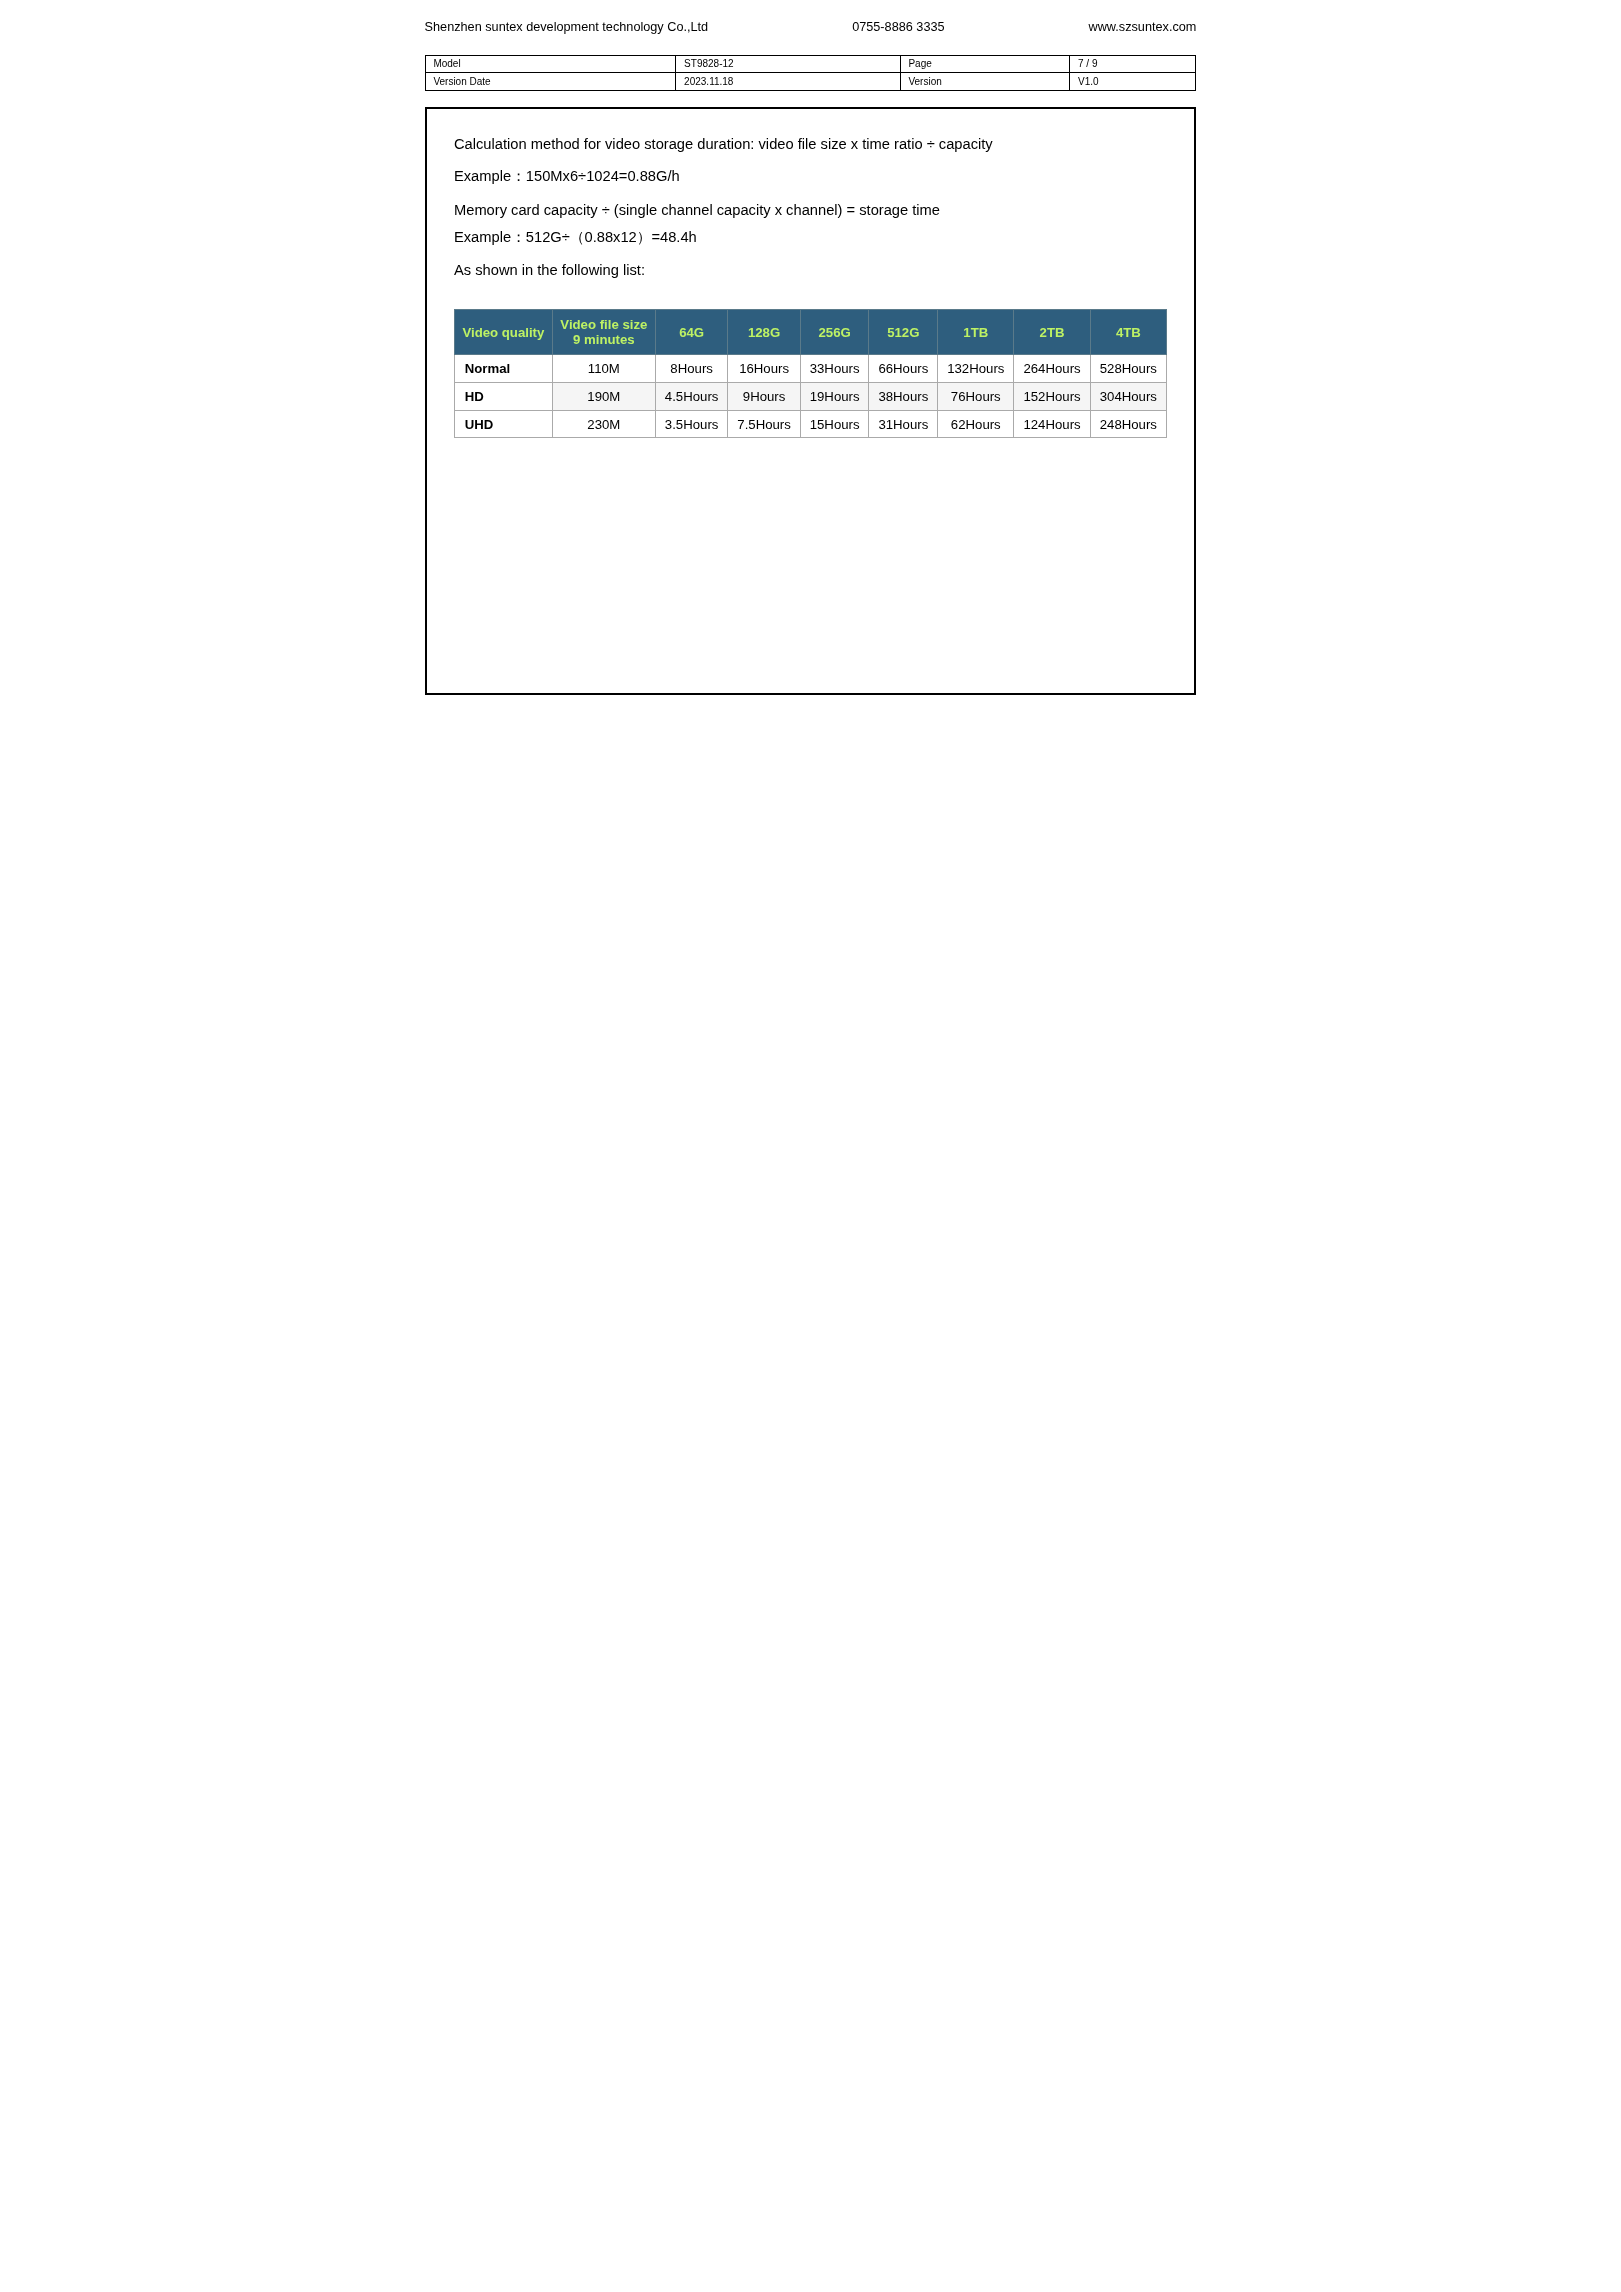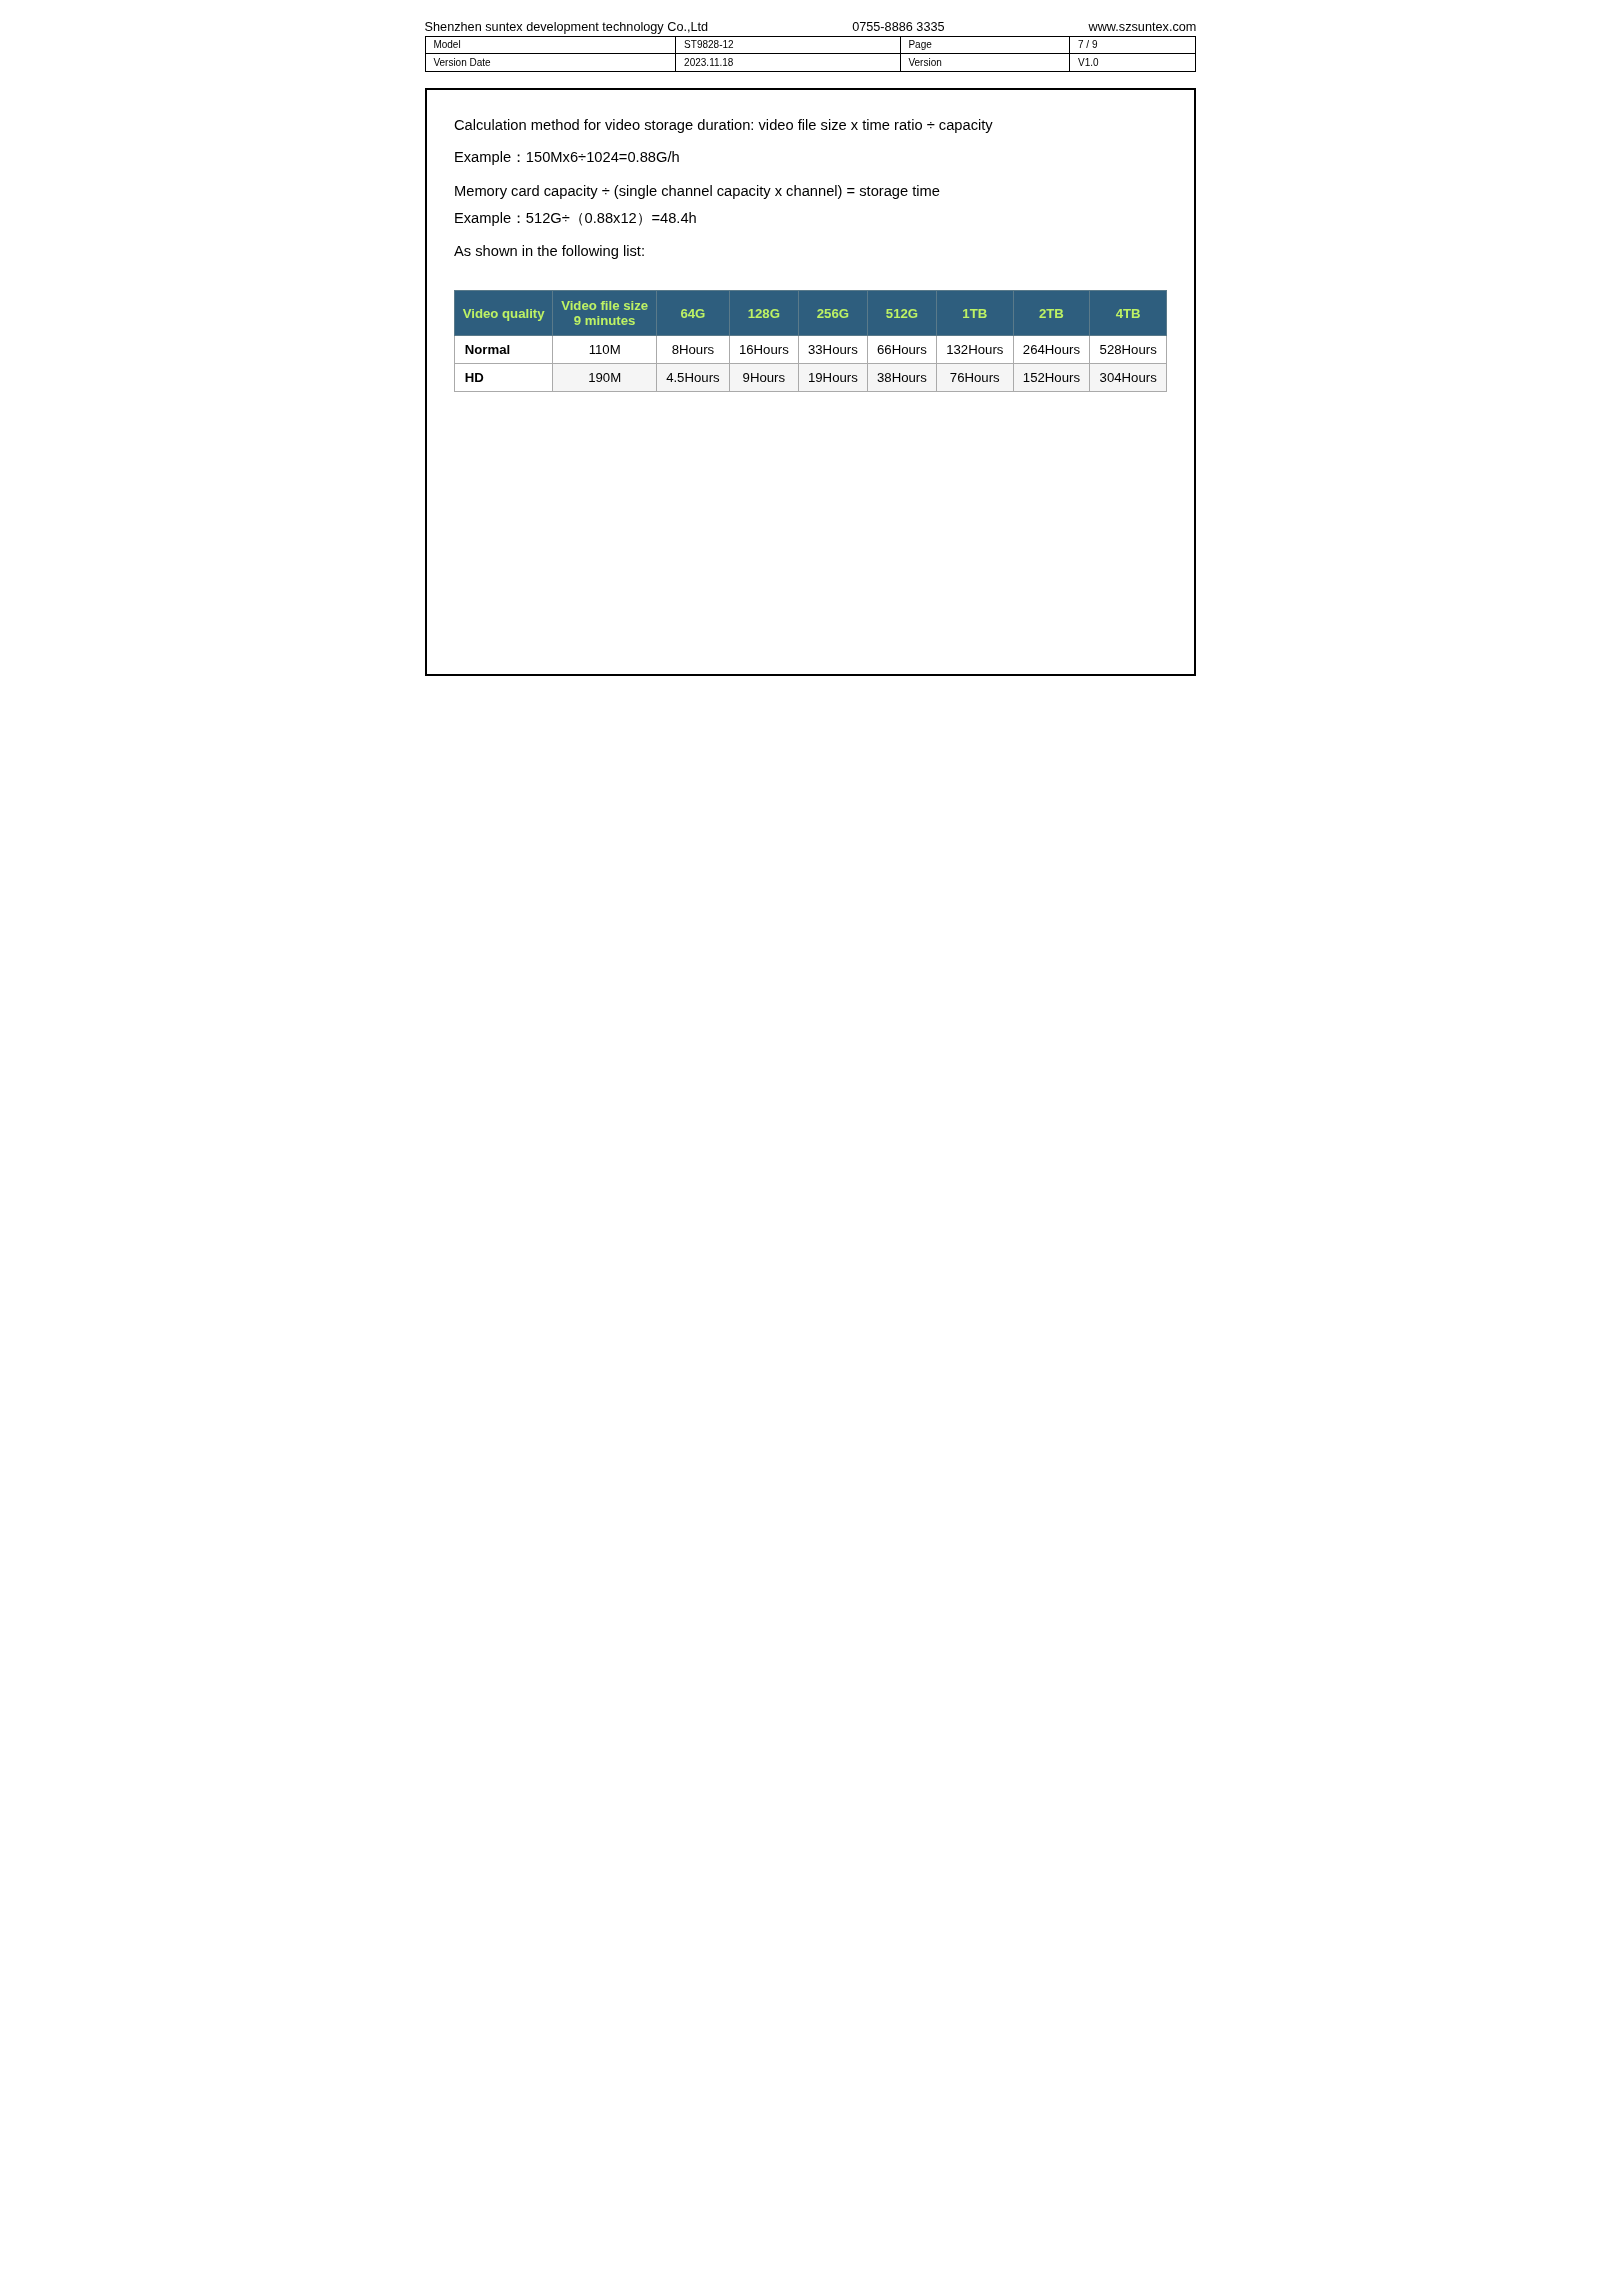--- a/index.html
+++ b/index.html
@@ -11,21 +11,21 @@
       width: 811px;
       margin: 0 auto;
       padding: 19.6px;
     }
 
     
     .header-top {
       display: flex;
       justify-content: space-between;
       align-items: center;
-      margin-bottom: 2px;
+      margin-bottom: 21px;
       font-size: 12.7px;
     }
 
     .header-table {
       width: 100%;
       border-collapse: collapse;
       font-size: 10px;
       margin-bottom: 15.7px;
     }
     .header-table td {
@@ -171,17 +171,28 @@
           <td class="quality-label">HD</td>
           <td>190M</td>
           <td>4.5Hours</td>
           <td>9Hours</td>
           <td>19Hours</td>
           <td>38Hours</td>
           <td>76Hours</td>
           <td>152Hours</td>
           <td>304Hours</td>
         </tr>
+        <tr>
+          <td class="quality-label">UHD</td>
+          <td>230M</td>
+          <td>3.5Hours</td>
+          <td>7.5Hours</td>
+          <td>15Hours</td>
+          <td>31Hours</td>
+          <td>62Hours</td>
+          <td>124Hours</td>
+          <td>248Hours</td>
+        </tr>
       </tbody>
   </table>
 
 </div>
 
 
 </body></html>

